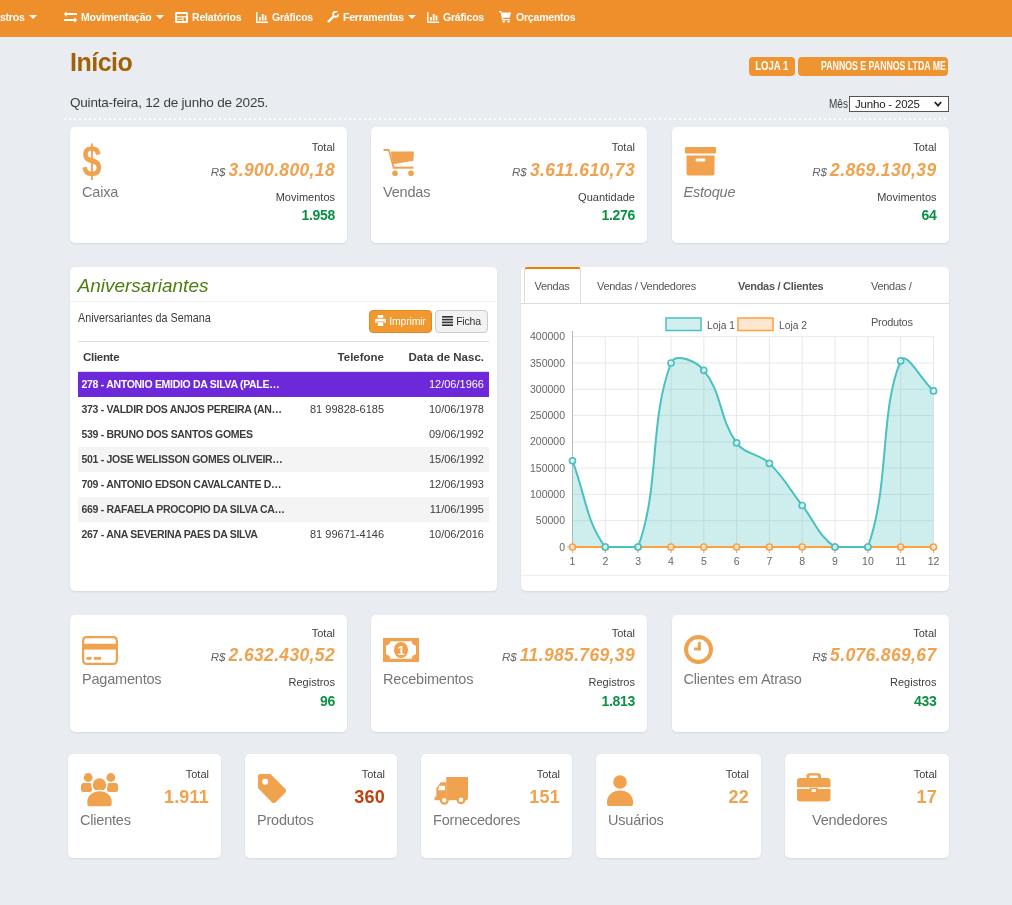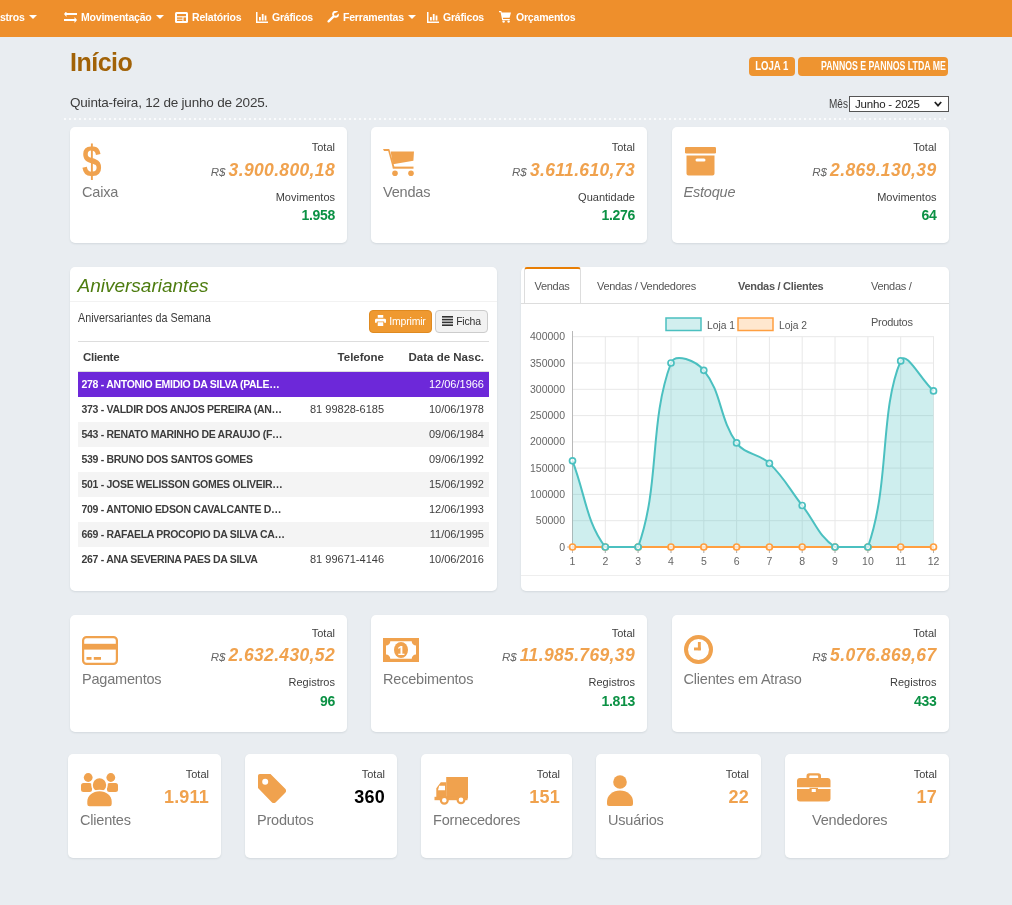--- a/index.html
+++ b/index.html
@@ -160,25 +160,20 @@
     <tr class="hl">
           <td>278 - ANTONIO EMIDIO DA SILVA (PALE…</td>
           <td class="ph"></td>
           <td class="dt">12/06/1966</td>
         </tr>
     <tr>
           <td>373 - VALDIR DOS ANJOS PEREIRA (AN…</td>
           <td class="ph">81 99828-6185</td>
           <td class="dt">10/06/1978</td>
         </tr>
-    <tr class="stripe">
-          <td>543 - RENATO MARINHO DE ARAUJO (F…</td>
-          <td class="ph"></td>
-          <td class="dt">09/06/1984</td>
-        </tr>
     <tr>
           <td>539 - BRUNO DOS SANTOS GOMES</td>
           <td class="ph"></td>
           <td class="dt">09/06/1992</td>
         </tr>
     <tr class="stripe">
           <td>501 - JOSE WELISSON GOMES OLIVEIR…</td>
           <td class="ph"></td>
           <td class="dt">15/06/1992</td>
         </tr>
@@ -375,21 +370,21 @@
   <div class="r tlab" style="top:14.5px;">Total</div>
   <div class="r" style="top:33px; font-size:18px; font-weight:bold; color:#f0a24e; letter-spacing:0.2px;">1.911</div>
 </div>
 <div class="card" style="left:245px; top:753.5px; width:152px; height:104.5px;" id="c-prod">
   <svg class="abs" style="left:12px; top:20.5px;" width="29" height="29" viewBox="0 0 29 29">
     <path d="M1 1.8 a1.8 1.8 0 0 1 1.8-1.8 L13.5 0 L28 14.5 a3.2 3.2 0 0 1 0 4.5 L19 28 a3.2 3.2 0 0 1 -4.5 0 L1 14 Z" fill="#f0a24e"></path>
     <circle cx="8.2" cy="7.8" r="3" fill="#fff"></circle>
   </svg>
   <div class="clabel" style="top:58.5px;">Produtos</div>
   <div class="r tlab" style="top:14.5px;">Total</div>
-  <div class="r" style="top:33px; font-size:18px; font-weight:bold; color:#000000; letter-spacing:0.2px;">360</div>
+  <div class="r" style="top:33px; font-size:18px; font-weight:bold; color:#c2410c; letter-spacing:0.2px;">360</div>
 </div>
 <div class="card" style="left:421px; top:753.5px; width:151px; height:104.5px;" id="c-forn">
   <svg class="abs" style="left:13px; top:23.5px;" width="34" height="28" viewBox="0 0 34 28">
     <rect x="12.2" y="0" width="21.8" height="21.5" fill="#f0a24e"></rect>
     <path d="M12.2 5.2 L6.8 5.2 L2.3 11.3 L2.3 21.5 L12.2 21.5 Z M5.2 8.7 L11 8.7 L11 13.2 L4 13.2 Z" fill="#f0a24e" fill-rule="evenodd"></path>
     <rect x="0.5" y="19.8" width="33" height="3.4" fill="#f0a24e"></rect>
     <circle cx="10.3" cy="23.2" r="3.4" fill="#fff" stroke="#f0a24e" stroke-width="2.2"></circle>
     <circle cx="27" cy="22.8" r="3.4" fill="#fff" stroke="#f0a24e" stroke-width="2.2"></circle>
   </svg>
   <div class="clabel" style="top:58.5px;">Fornecedores</div>

